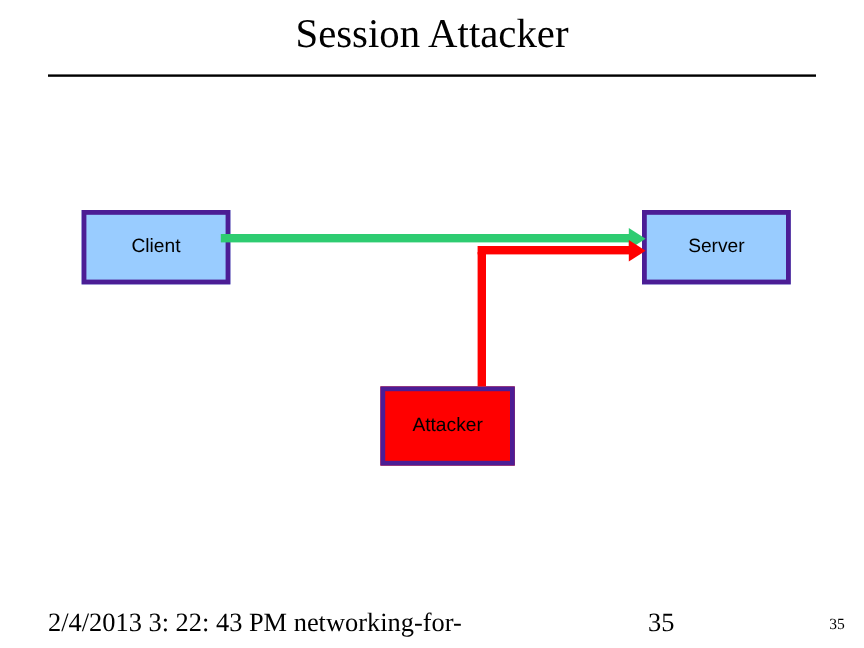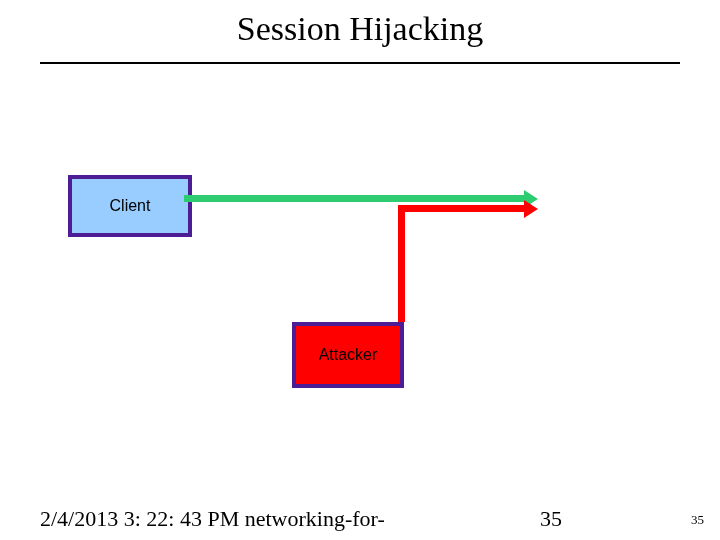--- a/index.html
+++ b/index.html
@@ -2,40 +2,41 @@
 <html><head>
 <meta charset="utf-8">
 <style>
   html,body{margin:0;padding:0;width:720px;height:540px;font-family:"Times New Roman",Times,serif;background:#fff;color:#000;overflow:hidden}
   .slide{position:relative;width:720px;height:540px}
   .title{position:absolute;top:10px;left:0;width:100%;text-align:center;font-size:34px}
   .hr{position:absolute;top:62px;left:40px;width:640px;height:0;border-top:2px solid #000}
   .box{position:absolute;border:4px solid #4c1d95;display:flex;align-items:center;justify-content:center;font-family:Arial,Helvetica,sans-serif;font-size:16px}
   .client{left:68px;top:175px;width:116px;height:54px;background:#99ccff}
   .server{left:535px;top:175px;width:116px;height:54px;background:#99ccff}
-  .attacker{left:292px;top:322px;width:104px;height:58px;background:#ff0000}
+  .attacker{left:317px;top:322px;width:104px;height:58px;background:#ff0000}
   
   .green-line{position:absolute;top:195px;left:184px;height:7px;width:344px;background:#2ecc71}
   .green-head{position:absolute;top:190px;left:524px;width:0;height:0;border-left:14px solid #2ecc71;border-top:9px solid transparent;border-bottom:9px solid transparent}
   
   .red-vert{position:absolute;left:398px;top:210px;width:7px;height:112px;background:#ff0000}
   .red-horz{position:absolute;left:398px;top:205px;width:130px;height:7px;background:#ff0000}
   .red-head{position:absolute;top:200px;left:524px;width:0;height:0;border-left:14px solid #ff0000;border-top:9px solid transparent;border-bottom:9px solid transparent}
   .footer{position:absolute;left:40px;bottom:8px;font-size:22px}
   .page-center{position:absolute;left:540px;bottom:8px;font-size:22px}
   .page-small{position:absolute;right:16px;bottom:12px;font-size:13px}
 </style>
 </head>
 <body>
 <div class="slide">
 
-  <div class="title">Session Hijacking</div>
+  <div class="title">Session Attacker</div>
   <div class="hr"></div>
 
   <div class="box client">Client</div>
+  <div class="box server">Server</div>
   <div class="box attacker">Attacker</div>
 
   <div class="green-line"></div>
   <div class="green-head"></div>
 
   <div class="red-vert"></div>
   <div class="red-horz"></div>
   <div class="red-head"></div>
 
   <div class="footer">2/4/2013 3: 22: 43 PM networking-for-</div>

